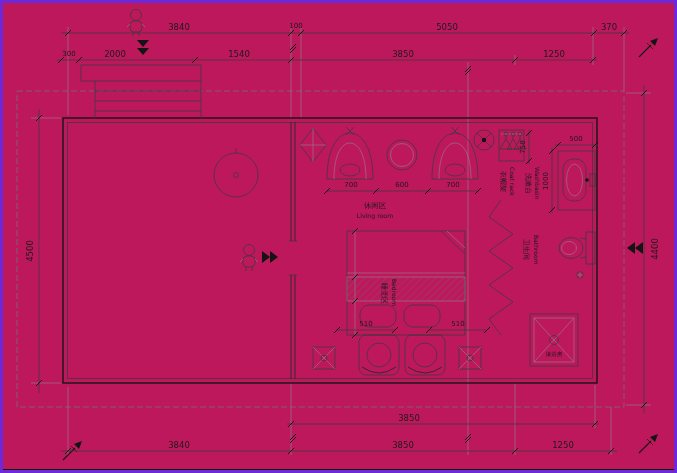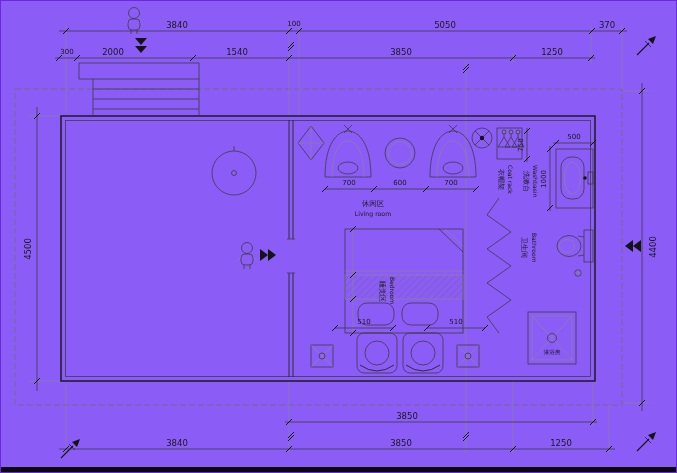--- a/index.html
+++ b/index.html
@@ -1,16 +1,16 @@
 <!DOCTYPE html>
 <html><head>
 <meta charset="utf-8">
 <style>
   html,body{margin:0;padding:0;background:#e9e9e9;}
-  .canvas{position:relative;width:677px;height:473px;background:#8b5cf6;border:1px solid #6d28d9;
+  .canvas{position:relative;width:677px;height:473px;background:#be185d;border:3px solid #6d28d9;
           box-sizing:border-box;overflow:hidden;font-family:"DejaVu Sans",sans-serif;}
   svg{display:block;}
   .ln{stroke:#3a3a3a;stroke-width:0.75;fill:none;}
   .xln{stroke:#8d8d8d;stroke-width:0.55;fill:none;}
   .wall{stroke:#161616;stroke-width:1.4;fill:none;}
   .mid{stroke:#2a2a2a;stroke-width:0.95;fill:none;}
   .dash{stroke:#6e6e6e;stroke-width:0.8;fill:none;stroke-dasharray:6 3;}
   .tk{stroke:#141414;stroke-width:1;fill:none;}
   .solid{fill:#141414;stroke:none;}
   text{font-family:"DejaVu Sans",sans-serif;fill:#1a1a1a;}

